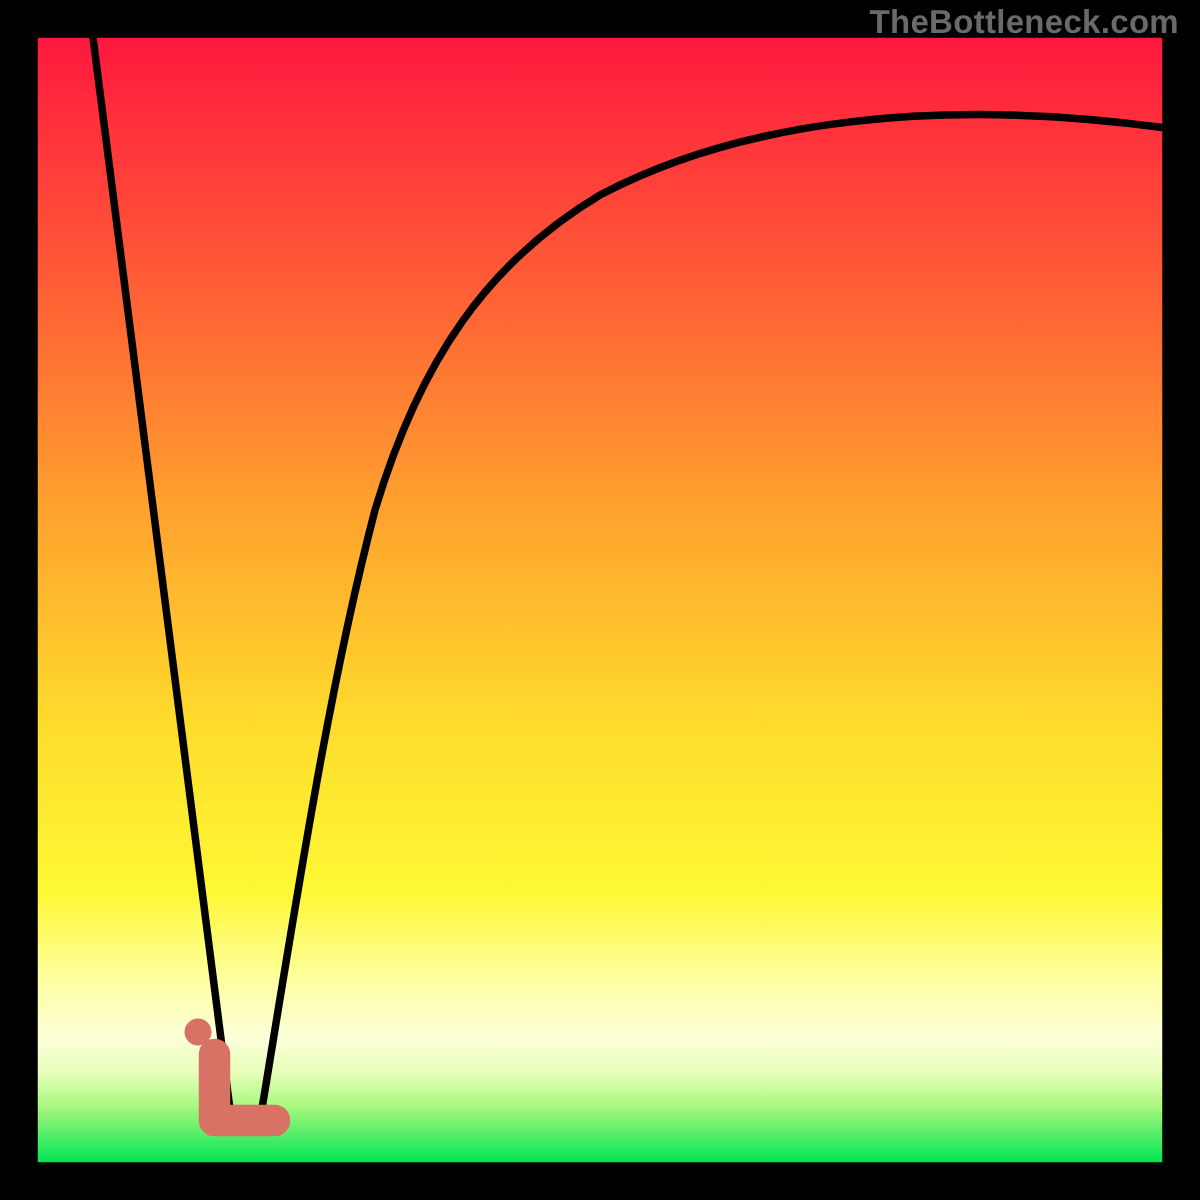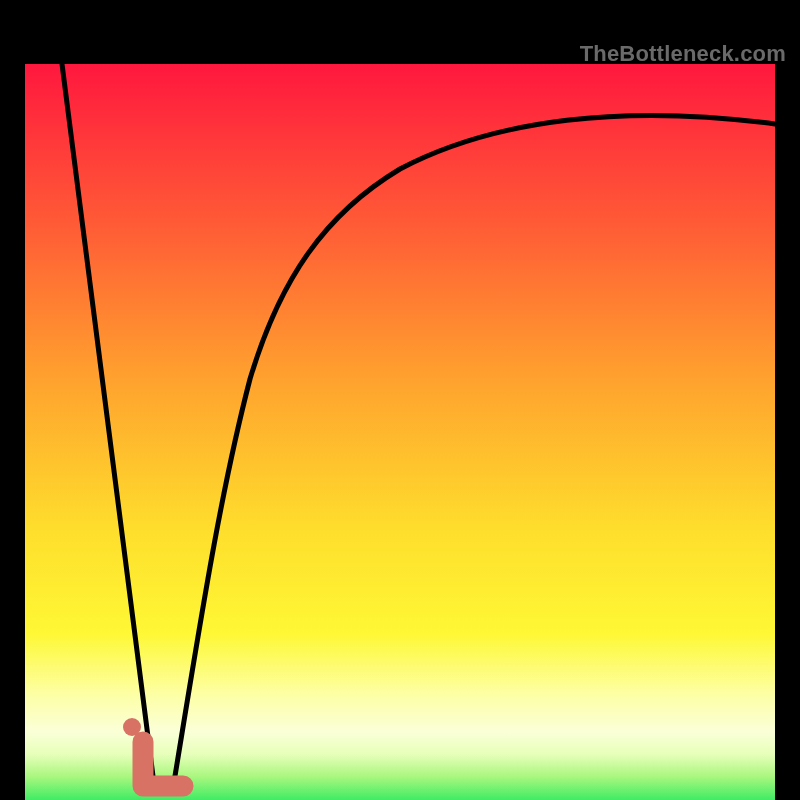--- a/index.html
+++ b/index.html
@@ -10,21 +10,20 @@
     background: #000;
     overflow: hidden;
   }
   .frame {
     position: absolute;
     left: 0;
     top: 0;
     width: 800px;
     height: 680px;
     background: #000;
-    margin-top: 39px;
   }
   .plot {
     position: absolute;
     left: 25px;
     top: 25px;
     width: 750px;
     height: 750px;
   }
   .watermark {
     position: absolute;

